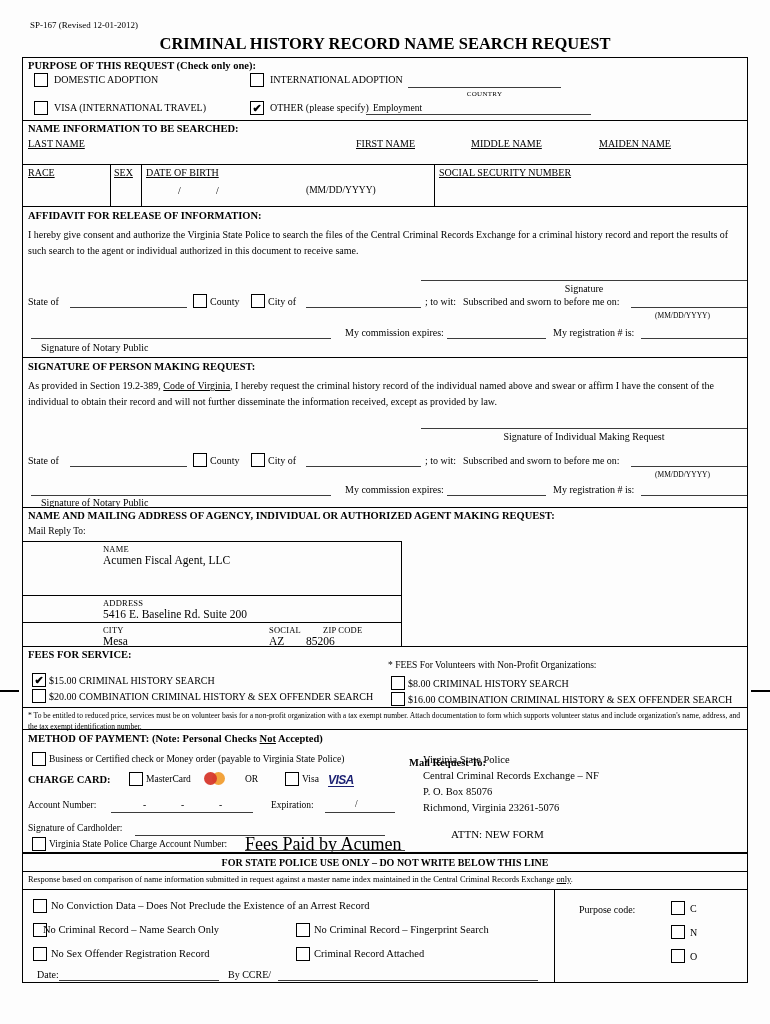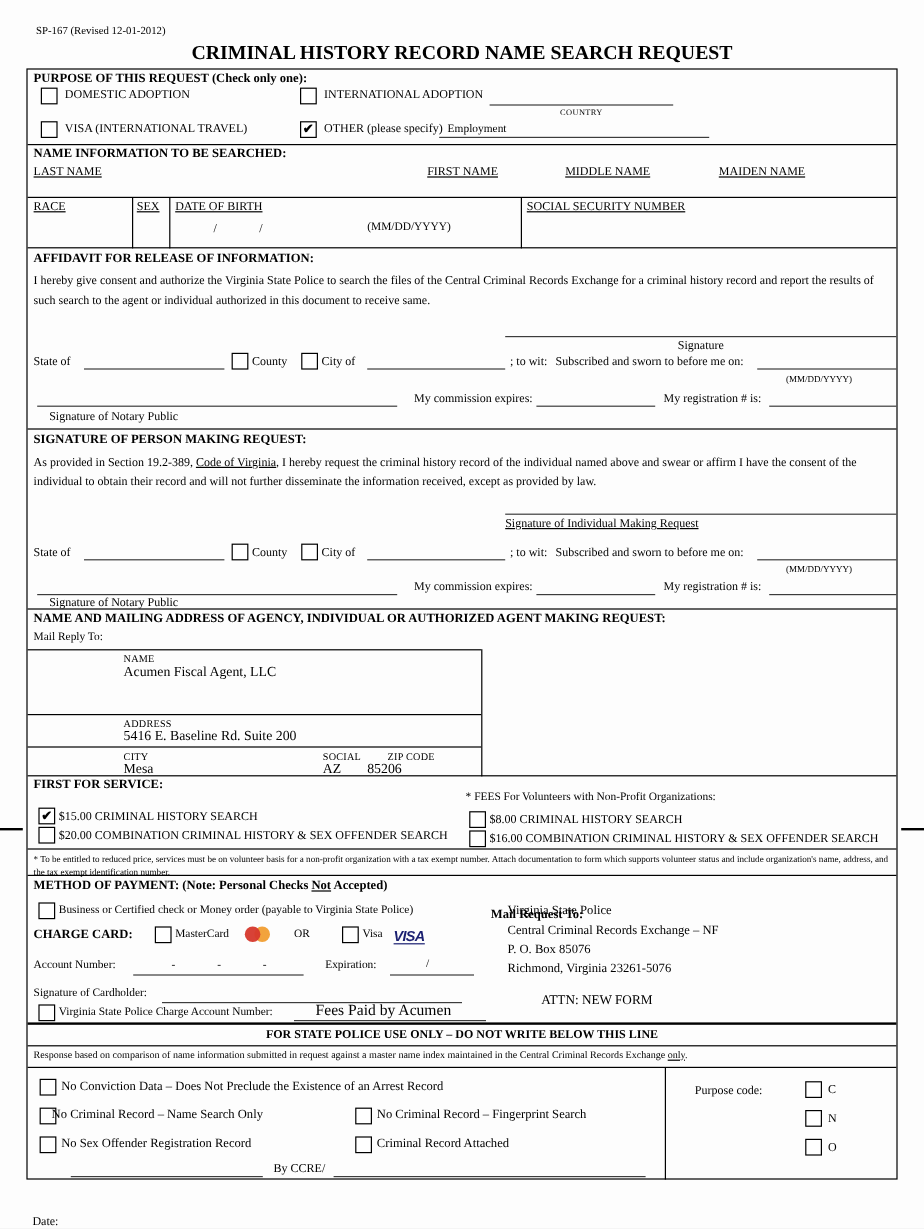--- a/index.html
+++ b/index.html
@@ -98,21 +98,21 @@
       <div class="line" style="left:424px;top:131px;width:99px;"></div>
       <div class="abs t10" style="left:530px;top:120px;">My registration # is:</div>
       <div class="line" style="left:618px;top:131px;width:106px;"></div>
       <div class="abs t10" style="left:18px;top:135px;">Signature of Notary Public</div>
     </div>
 
     <div class="sec bt" style="top:299px;height:150px;">
       <div class="abs hdr" style="left:5px;top:3px;">SIGNATURE OF PERSON MAKING REQUEST:</div>
       <div class="abs" style="left:5px;top:20px;width:714px;font-size:10px;line-height:1.55;"><span>As provided in Section 19.2-389, </span><span class="u">Code of Virginia</span><span>, I hereby request the criminal history record of the individual named above and swear or affirm I have the consent of the individual to obtain their record and will not further disseminate the information received, except as provided by law.</span></div>
       <div class="line" style="left:398px;top:70px;width:326px;"></div>
-      <div class="abs t10" style="left:398px;top:73px;width:326px;text-align:left;text-decoration:underline;">Signature of Individual Making Request</div>
+      <div class="abs t10" style="left:398px;top:73px;width:326px;text-align:center;">Signature of Individual Making Request</div>
       <div class="abs t10" style="left:5px;top:97px;">State of</div>
       <div class="line" style="left:47px;top:108px;width:117px;"></div>
       <div class="cb" style="left:170px;top:95px;"></div>
       <div class="abs t10" style="left:187px;top:97px;">County</div>
       <div class="cb" style="left:228px;top:95px;"></div>
       <div class="abs t10" style="left:245px;top:97px;">City of</div>
       <div class="line" style="left:283px;top:108px;width:115px;"></div>
       <div class="abs t10" style="left:402px;top:97px;">; to wit:</div>
       <div class="abs t10" style="left:440px;top:97px;">Subscribed and sworn to before me on:</div>
       <div class="line" style="left:608px;top:108px;width:116px;"></div>
@@ -141,21 +141,21 @@
         <div class="abs cap85" style="left:80px;top:2px;">CITY</div>
         <div class="abs val11" style="left:80px;top:12px;">Mesa</div>
         <div class="abs cap85" style="left:246px;top:2px;">SOCIAL</div>
         <div class="abs val11" style="left:246px;top:12px;">AZ</div>
         <div class="abs cap85" style="left:300px;top:2px;">ZIP CODE</div>
         <div class="abs val11" style="left:283px;top:12px;">85206</div>
       </div>
     </div>
 
     <div class="sec bt" style="top:588px;height:83px;">
-      <div class="abs hdr" style="left:5px;top:2px;">FIRST FOR SERVICE:</div>
+      <div class="abs hdr" style="left:5px;top:2px;">FEES FOR SERVICE:</div>
       <div class="abs t95" style="left:365px;top:13px;">* FEES For Volunteers with Non-Profit Organizations:</div>
       <div class="cb" style="left:9px;top:26px;"><span>✔</span></div>
       <div class="abs t10" style="left:26px;top:28px;">$15.00 CRIMINAL HISTORY SEARCH</div>
       <div class="cb" style="left:9px;top:42px;"></div>
       <div class="abs t10" style="left:26px;top:44px;">$20.00 COMBINATION CRIMINAL HISTORY &amp; SEX OFFENDER SEARCH</div>
       <div class="cb" style="left:368px;top:29px;"></div>
       <div class="abs t10" style="left:385px;top:31px;">$8.00 CRIMINAL HISTORY SEARCH</div>
       <div class="cb" style="left:368px;top:45px;"></div>
       <div class="abs t10" style="left:385px;top:47px;">$16.00 COMBINATION CRIMINAL HISTORY &amp; SEX OFFENDER SEARCH</div>
       <div class="line" style="left:0;top:60px;width:724px;border-bottom-color:#000;"></div>
@@ -183,21 +183,21 @@
       <div class="abs t95" style="left:120px;top:70px;">-</div>
       <div class="abs t95" style="left:158px;top:70px;">-</div>
       <div class="abs t95" style="left:196px;top:70px;">-</div>
       <div class="abs t95" style="left:248px;top:70px;">Expiration:</div>
       <div class="line" style="left:302px;top:82px;width:70px;"></div>
       <div class="abs t95" style="left:332px;top:69px;">/</div>
       <div class="abs t95" style="left:5px;top:93px;">Signature of Cardholder:</div>
       <div class="line" style="left:112px;top:105px;width:250px;"></div>
       <div class="cb" style="left:9px;top:107px;"></div>
       <div class="abs t95" style="left:26px;top:109px;">Virginia State Police Charge Account Number:</div>
-      <div class="abs" style="left:240px;top:104px;font-size:13px;white-space:nowrap;">Fees Paid by Acumen</div>
+      <div class="abs" style="left:222px;top:104px;font-size:18px;white-space:nowrap;">Fees Paid by Acumen</div>
       <div class="line" style="left:222px;top:120px;width:160px;"></div>
       <div class="abs" style="left:400px;top:22px;width:320px;text-align:left;font-size:10.5px;line-height:16px;">
         <div>Virginia State Police</div>
         <div>Central Criminal Records Exchange – NF</div>
         <div>P. O. Box 85076</div>
         <div>Richmond, Virginia 23261-5076</div>
       </div>
       <div class="abs" style="left:428px;top:98px;font-size:11px;white-space:nowrap;">ATTN:  NEW FORM</div>
     </div>
 
@@ -214,21 +214,21 @@
       <div class="cb" style="left:10px;top:9px;"></div>
       <div class="abs" style="left:28px;top:10px;font-size:10.5px;white-space:nowrap;">No Conviction Data – Does Not Preclude the Existence of an Arrest Record</div>
       <div class="cb" style="left:10px;top:33px;"></div>
       <div class="abs" style="left:20px;top:34px;font-size:10.5px;white-space:nowrap;">No Criminal Record – Name Search Only</div>
       <div class="cb" style="left:273px;top:33px;"></div>
       <div class="abs" style="left:291px;top:34px;font-size:10.5px;white-space:nowrap;">No Criminal Record – Fingerprint Search</div>
       <div class="cb" style="left:10px;top:57px;"></div>
       <div class="abs" style="left:28px;top:58px;font-size:10.5px;white-space:nowrap;">No Sex Offender Registration  Record</div>
       <div class="cb" style="left:273px;top:57px;"></div>
       <div class="abs" style="left:291px;top:58px;font-size:10.5px;white-space:nowrap;">Criminal Record Attached</div>
-      <div class="abs t10" style="left:4px;top:79px;margin-top:44px;">Date:</div>
+      <div class="abs t10" style="left:14px;top:79px;">Date:</div>
       <div class="line" style="left:36px;top:90px;width:160px;"></div>
       <div class="abs t10" style="left:205px;top:79px;">By CCRE/</div>
       <div class="line" style="left:255px;top:90px;width:260px;"></div>
       <div class="abs t10" style="left:556px;top:14px;">Purpose code:</div>
       <div class="cb" style="left:648px;top:11px;"></div>
       <div class="abs t10" style="left:667px;top:13px;">C</div>
       <div class="cb" style="left:648px;top:35px;"></div>
       <div class="abs t10" style="left:667px;top:37px;">N</div>
       <div class="cb" style="left:648px;top:59px;"></div>
       <div class="abs t10" style="left:667px;top:61px;">O</div>

